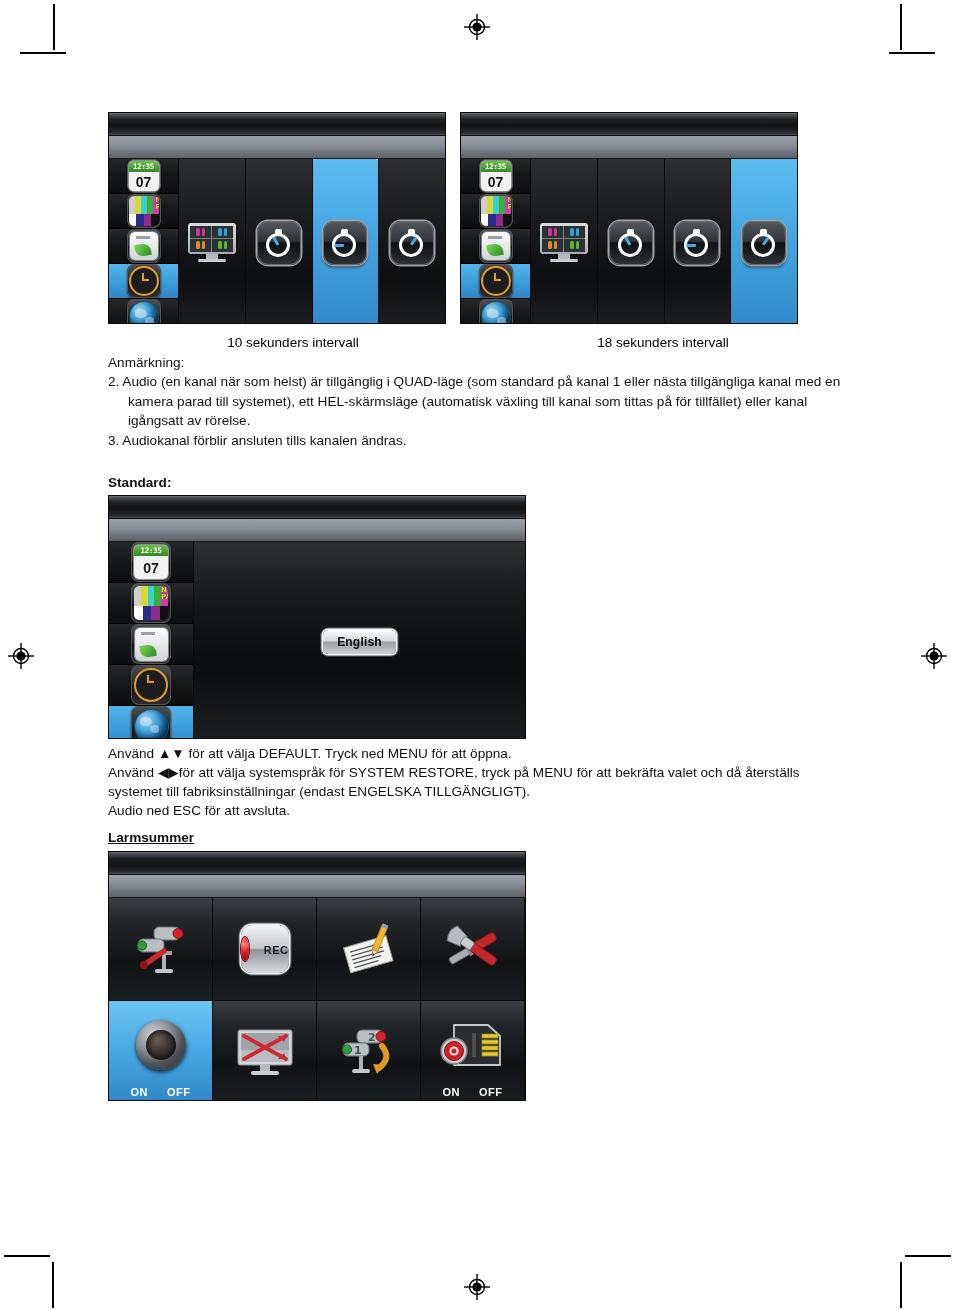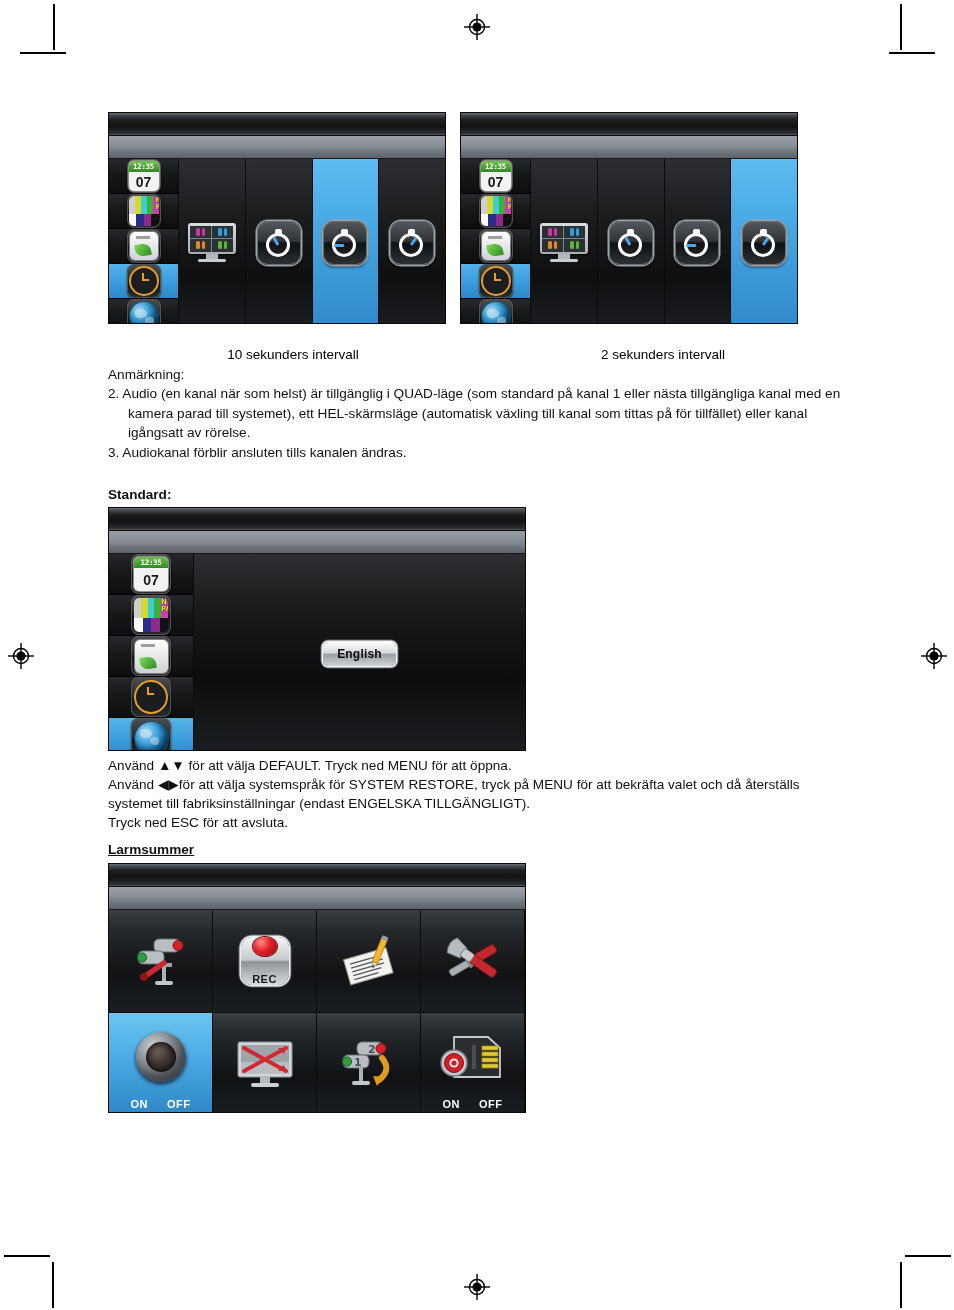--- a/index.html
+++ b/index.html
@@ -140,21 +140,21 @@
   .gcell{
     position:relative;display:flex;align-items:center;justify-content:center;
     background:linear-gradient(to bottom,#3a3d41 0%,#24272a 22%,#101214 62%,#1b1e21 100%);
     border-right:1px solid #0a0b0c;border-bottom:1px solid #0a0b0c;box-sizing:border-box;
   }
   .gcell.sel{background:linear-gradient(to bottom,#6cc6f2 0%,#49a8e4 48%,#2f86c6 100%);}
   .onoff{position:absolute;left:0;right:0;bottom:5px;display:flex;justify-content:space-around;
          padding:0 12px;box-sizing:border-box;color:#fff;font-size:11px;font-weight:bold;letter-spacing:.5px;}
 
   
-  .captions{display:flex;margin-top:23px;font-size:13.5px;color:#000;justify-content:center;}
+  .captions{display:flex;margin-top:11px;font-size:13.5px;color:#000;justify-content:center;}
   .captions>div{flex:1;text-align:center;}
   .para{font-size:13.6px;line-height:19px;color:#111;margin:3px 0 0 0;}
   .numlist{margin:0;padding:0;list-style:none;font-size:13.6px;line-height:19.5px;color:#111;}
   .numlist li{padding-left:20px;text-indent:-20px;margin:0;}
   .bold{font-weight:bold;}
   .uline{font-weight:bold;text-decoration:underline;}
   .pageno{position:absolute;left:0;right:0;top:1211px;text-align:center;font-size:13.5px;color:#000;}
 </style>
 </head>
 <body>
@@ -433,21 +433,21 @@
               </div>
             </div>
           </div>
         </div>
       </div>
     </div>
 
     
     <div class="captions">
       <div>10 sekunders intervall</div>
-      <div>2 sekunders intervall</div>
+      <div>18 sekunders intervall</div>
     </div>
 
     
     <p class="para">Anmärkning:</p>
     <ul class="numlist">
       <li>2. Audio (en kanal när som helst) är tillgänglig i QUAD-läge (som standard på kanal 1 eller nästa tillgängliga kanal med en kamera parad till systemet), ett HEL-skärmsläge (automatisk växling till kanal som tittas på för tillfället) eller kanal igångsatt av rörelse.</li>
       <li>3. Audiokanal förblir ansluten tills kanalen ändras.</li>
     </ul>
 
     
@@ -504,21 +504,21 @@
         <div class="cols">
           <div class="col" style="border-left:1px solid #0a0a0a;background:linear-gradient(to bottom,#2d2f32 0%,#171819 30%,#0c0d0e 62%,#1c1e21 100%);">
             <span class="eng-btn">English</span>
           </div>
         </div>
       </div>
     </div>
 
     <p class="para" style="margin-top:5px;">Använd ▲▼ för att välja DEFAULT. Tryck ned MENU för att öppna.</p>
     <p class="para" style="margin-top:0;">Använd ◀▶för att välja systemspråk för SYSTEM RESTORE, tryck på MENU för att bekräfta valet och då återställs systemet till fabriksinställningar (endast ENGELSKA TILLGÄNGLIGT).</p>
-    <p class="para" style="margin-top:0;">Tryck ned ESC för att avsluta.</p>
+    <p class="para" style="margin-top:0;">Audio ned ESC för att avsluta.</p>
 
     
     <p class="para uline" style="margin-top:8px;display:inline-block;">Larmsummer</p>
 
     <div class="osd" style="width:418px;height:250px;margin-top:4px;">
       <div class="osd-topbar"></div>
       <div class="osd-subbar"></div>
       <div class="grid-body" style="height:206px;">
 
         <div class="gcell">
@@ -534,21 +534,21 @@
               <path d="M16 44 L36 30" stroke="#c8282f" stroke-width="5.5" stroke-linecap="round"></path>
               <circle cx="16" cy="44" r="4" fill="#8f1319"></circle>
             </g>
           </svg>
         </div>
 
         <div class="gcell">
           <div style="width:48px;height:48px;border-radius:11px;
                background:linear-gradient(to bottom,#f4f5f6 0%,#c5c9cd 48%,#8d9297 52%,#d9dde0 100%);
                box-shadow:0 0 0 1.5px #eceeef,0 0 0 2.5px #5d6166,0 2px 3px rgba(0,0,0,.7);
-               display:flex;flex-direction:column;align-items:center;justify-content:center;gap:15px;">
+               display:flex;flex-direction:row;align-items:center;justify-content:center;gap:15px;">
             <div style="width:24px;height:24px;border-radius:50%;
                  background:radial-gradient(circle at 34% 28%,#ff8b8b 0%,#e01f27 45%,#8f0d13 100%);
                  box-shadow:0 0 0 1px #7a0b10;"></div>
             <div style="font-size:11px;font-weight:bold;color:#1a1a1c;margin-top:2px;letter-spacing:.5px;">REC</div>
           </div>
         </div>
 
         <div class="gcell">
           <svg width="66" height="52" viewBox="0 0 66 52">
             <g transform="rotate(-16 33 30)">

